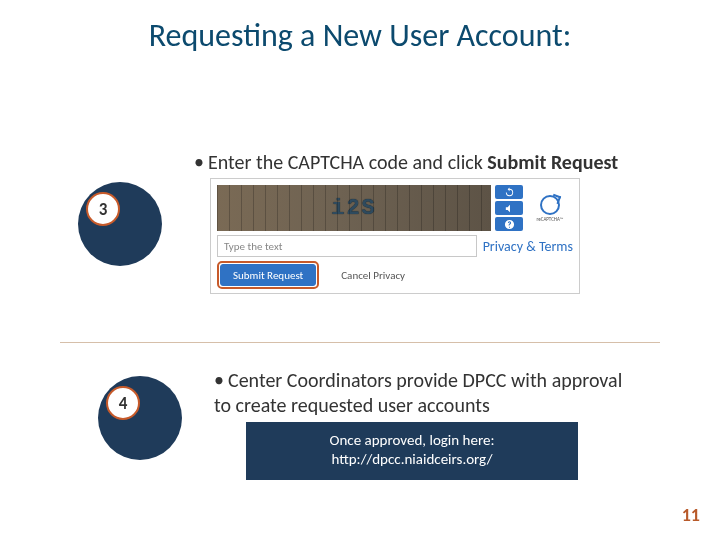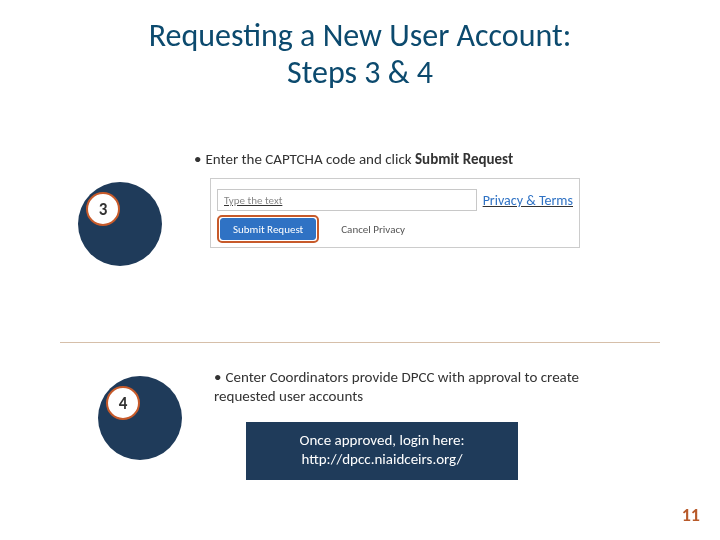--- a/index.html
+++ b/index.html
@@ -35,21 +35,21 @@
     border: 2px solid #c75a2a;
     display: flex;
     align-items: center;
     justify-content: center;
     font-weight: 600;
     font-size: 17px;
     color: #333;
   }
   .bullet {
     position: absolute;
-    font-size: 15px;
+    font-size: 20px;
     color: #333;
     line-height: 1.25;
   }
   .bullet .dot { margin-right: 4px; }
   .bold { font-weight: 700; }
 
   
   .card {
     position: absolute;
     left: 210px; top: 178px;
@@ -100,21 +100,21 @@
     width:20px;height:20px;border:2px solid #2f72c4;border-radius:50%;
     position:relative;
   }
   .recaptcha-badge .ring::after{
     content:"";position:absolute;top:-2px;right:-2px;width:6px;height:6px;
     border-top:2px solid #2f72c4;border-right:2px solid #2f72c4;
     transform:rotate(20deg);
   }
   .recaptcha-badge .lab{font-size:5px;color:#555;letter-spacing:0;}
   .input-row{
-    margin-top:4px;display:flex;align-items:center;gap:6px;text-decoration:underline;
+    margin-top:4px;display:flex;align-items:center;gap:6px;
   }
   .text-input{
     flex:1;height:22px;border:1px solid #c8c8c8;
     font-size:11px;color:#888;padding:0 6px;
     display:flex;align-items:center;
   }
   .privacy{
     font-size:14px;color:#2f72c4;text-align:right;
     white-space:nowrap;
   }
@@ -130,49 +130,72 @@
     border:2px solid #c75a2a;border-radius:5px;padding:1px;
   }
   .btn-secondary{color:#555;}
 
   .divider{
     position:absolute;left:60px;right:60px;top:342px;
     border-top:1px solid #d6bfa9;
   }
 
   .login-banner{
-    position:absolute;left:246px;top:422px;width:272px;
+    position:absolute;left:246px;top:422px;width:332px;
     background:#1f3b5a;color:#fff;
     font-size:15px;text-align:center;
     padding:9px 10px 11px 10px;line-height:1.25;
   }
   .login-banner .url{margin-top:16px;}
 
   .page-num{
     position:absolute;right:20px;bottom:14px;
     font-size:18px;font-weight:700;color:#b85a2a;
   }
 </style>
 </head>
 <body>
 
 <h1 class="title">
   <span>Requesting a New User Account:</span><br>
-  <span>Steps 3 &amp; 4</span>
 </h1>
 
 <div class="bullet" style="left:194px;top:150px;">
   <span class="dot">•</span><span>Enter the CAPTCHA code and click </span><span class="bold">Submit Request</span>
 </div>
 
 <div class="bubble" style="left:78px;top:182px;">
   <div class="bubble-inner">3</div>
 </div>
 
 <div class="card">
+  <div class="captcha-row">
+    <div class="captcha-img">i2S</div>
+    <div class="captcha-side">
+      <div class="mini">
+        <svg viewBox="0 0 24 24">
+            <path d="M12 4V1L8 5l4 4V6a6 6 0 1 1-6 6H4a8 8 0 1 0 8-8z"></path>
+          </svg>
+      </div>
+      <div class="mini">
+        <svg viewBox="0 0 24 24">
+            <path d="M4 9v6h4l5 5V4L8 9H4z"></path>
+          </svg>
+      </div>
+      <div class="mini">
+        <svg viewBox="0 0 24 24">
+            <path d="M12 2a10 10 0 1 0 10 10A10 10 0 0 0 12 2zm1 17h-2v-2h2zm1.07-7.75l-.9.92A3 3 0 0 0 12 14h-2v-.5a4 4 0 0 1 1.17-2.83l1.24-1.26A1.49 1.49 0 0 0 12 7a1.5 1.5 0 0 0-1.5 1.5H8.5a3.5 3.5 0 0 1 7 0 2.79 2.79 0 0 1-.93 2.25z"></path>
+          </svg>
+      </div>
+    </div>
+    <div class="recaptcha-badge">
+      <div class="ring"></div>
+      <div class="lab">reCAPTCHA™</div>
+    </div>
+  </div>
   <div class="input-row">
     <div class="text-input">Type the text</div>
     <div class="privacy">Privacy &amp; Terms</div>
   </div>
   <div class="btn-row">
     <div class="btn-primary-wrap">
       <div class="btn btn-primary">Submit Request</div>
     </div>
     <div class="btn btn-secondary">Cancel Privacy</div>
   </div>

